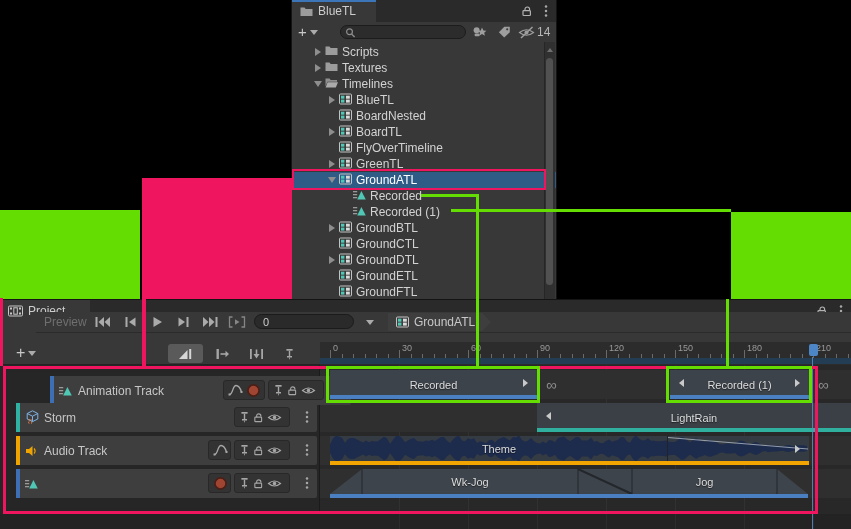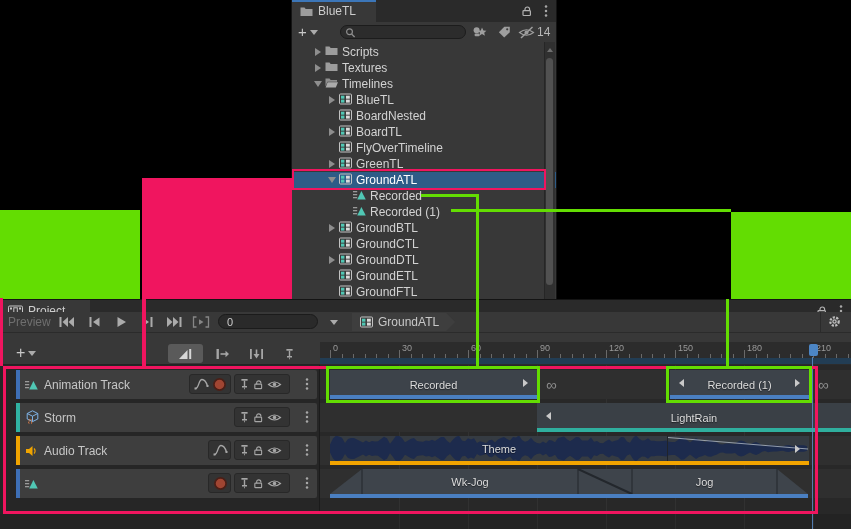--- a/index.html
+++ b/index.html
@@ -370,21 +370,21 @@
         <span class="ic">
             <svg width="4" height="14" viewBox="0 0 4 14">
               <circle cx="2" cy="2.4" r="1.25" fill="#A8A8A8"></circle>
               <circle cx="2" cy="7" r="1.25" fill="#A8A8A8"></circle>
               <circle cx="2" cy="11.6" r="1.25" fill="#A8A8A8"></circle>
             </svg>
           </span>
       </div>
     </div>
 
-    <div class="toolbar" style="top:12px;height:20px;">
+    <div class="toolbar" style="top:12px;height:20px;margin-left:36px;">
       <span class="abs" style="left:8px;top:3px;font-size:12px;color:#6F6F6F;">Preview</span>
       <span class="ic abs" style="left:58px;top:4px;">
           <svg width="17" height="12" viewBox="0 0 17 12">
             <rect x="1.5" y="1" width="2" height="10" fill="#ABABAB"></rect>
             <path d="M10 1 L4.5 6 L10 11 Z" fill="#ABABAB"></path>
             <path d="M16 1 L10.5 6 L16 11 Z" fill="#ABABAB"></path>
           </svg>
         </span>
       <span class="ic abs" style="left:88px;top:4px;">
           <svg width="13" height="12" viewBox="0 0 13 12">
@@ -552,21 +552,21 @@
         <div class="gridline" style="left: 468px;"></div>
         <div class="gridline" style="left: 537px;"></div>
         <div class="gridline" style="left: 606px;"></div>
         <div class="gridline" style="left: 675px;"></div>
         <div class="gridline" style="left: 744px;"></div>
         <div class="gridline" style="left: 813px;"></div>
         <div class="rowstrip" style="top: 70px;"></div>
         <div class="rowstrip" style="top: 103px;"></div>
         <div class="rowstrip" style="top: 136px;"></div>
         <div class="rowstrip" style="top: 169px;"></div>
-        <div class="hbox" style="top: 70px;">
+        <div class="hbox" style="top: 76px; margin-left: 34px;">
           <div class="hstripe" style="background: rgb(62, 111, 181);"></div>
           <div class="hicon"><span><svg width="13" height="12" viewBox="0 0 13 12">
                 <rect x="0" y="2" width="4.2" height="1.3" fill="#9A9A9A"></rect>
                 <rect x="0" y="5" width="4.2" height="1.3" fill="#9A9A9A"></rect>
                 <rect x="0" y="8" width="4.2" height="1.3" fill="#9A9A9A"></rect>
                 <path d="M8.4 2 L12.8 10.4 H4.2 Z" fill="#50C7B4"></path>
               </svg></span></div>
           <div class="hname">Animation Track</div>
           <div class="hgroup" style="right: 86px; width: 42px;">
             <div class="ic btnlike">

